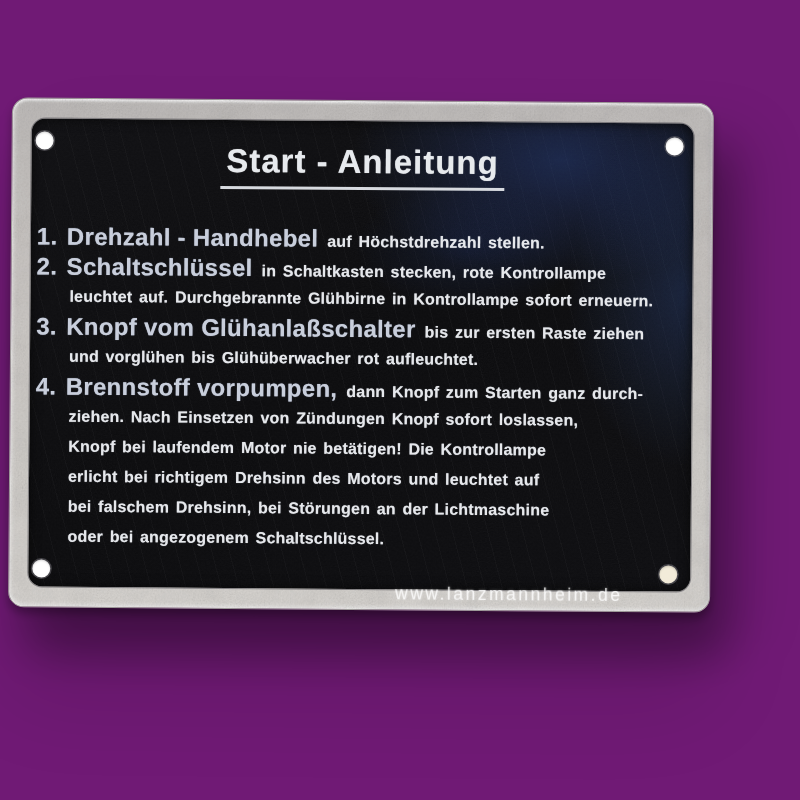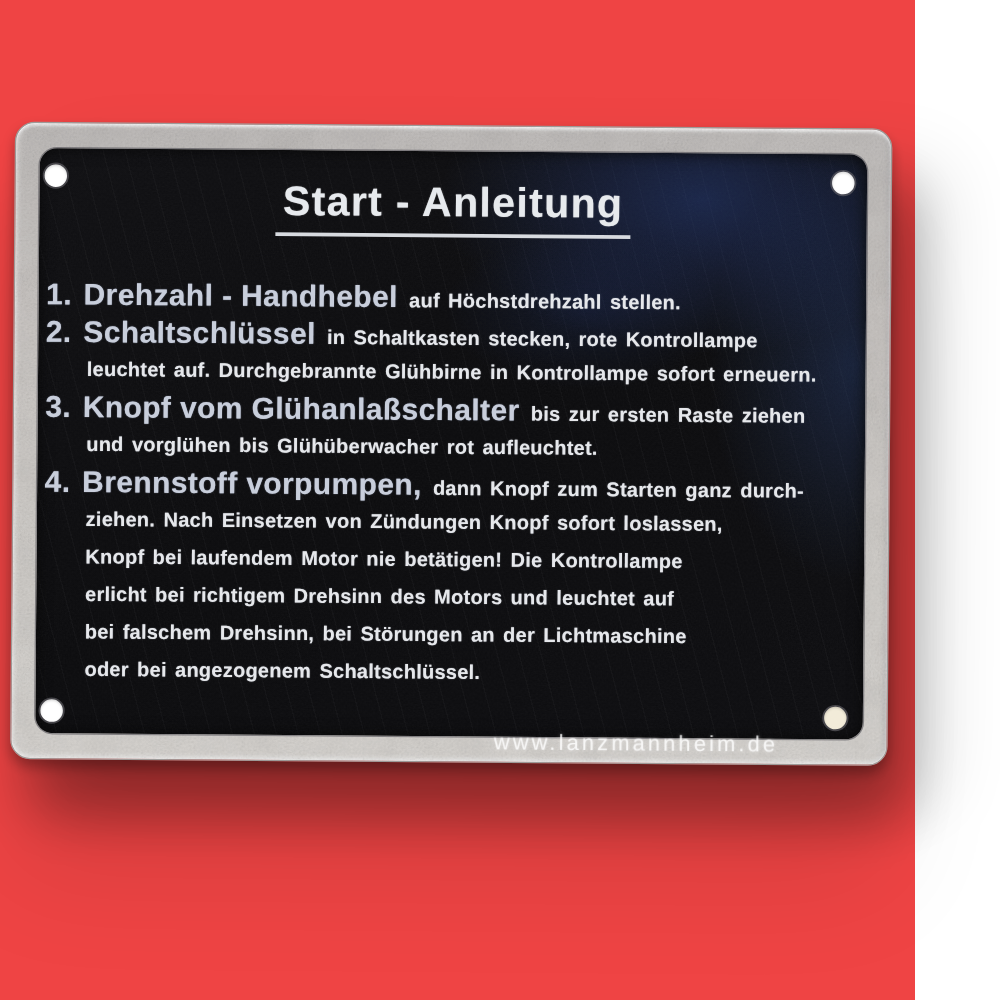--- a/index.html
+++ b/index.html
@@ -4,22 +4,22 @@
 <style>
   html, body {
     margin: 0; padding: 0;
     width: 800px; height: 800px;
     background: #ffffff;
     overflow: hidden;
     font-family: "Liberation Sans", sans-serif;
   }
   .stage {
     position: relative;
-    width: 732px; height: 800px;
-    background: #ef4444;
+    width: 800px; height: 800px;
+    background: #701a75;
   }
   
   .plate {
     position: absolute;
     left: 10px; top: 100px;
     width: 700px; height: 508px;
     border-radius: 16px;
     transform: rotate(0.45deg);
     background:
       linear-gradient(180deg, #c3c0be 0%, #cbc7c4 28%, #d2cfcb 62%, #d9d6d2 100%);

